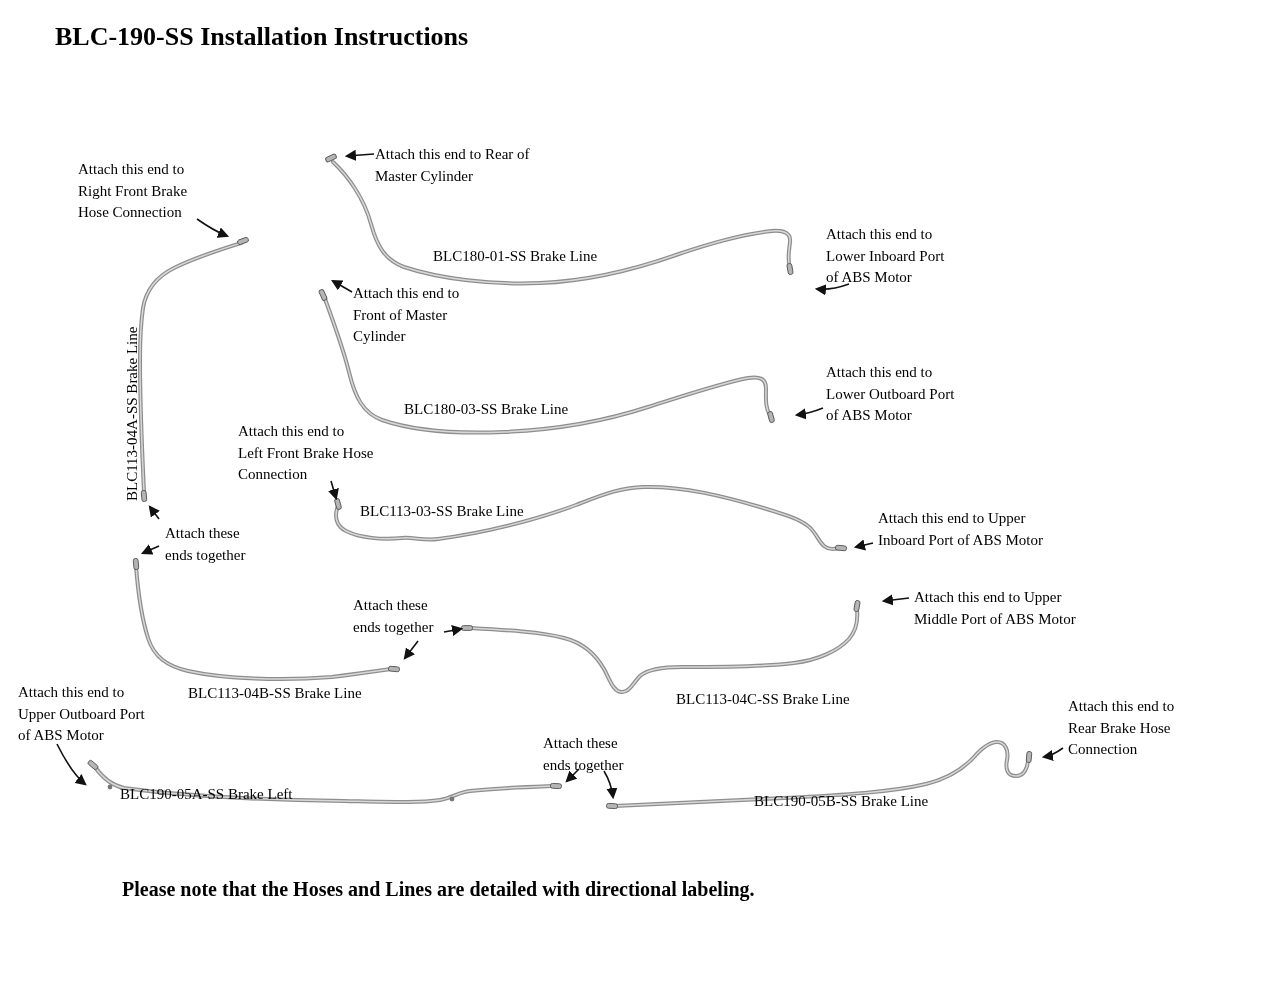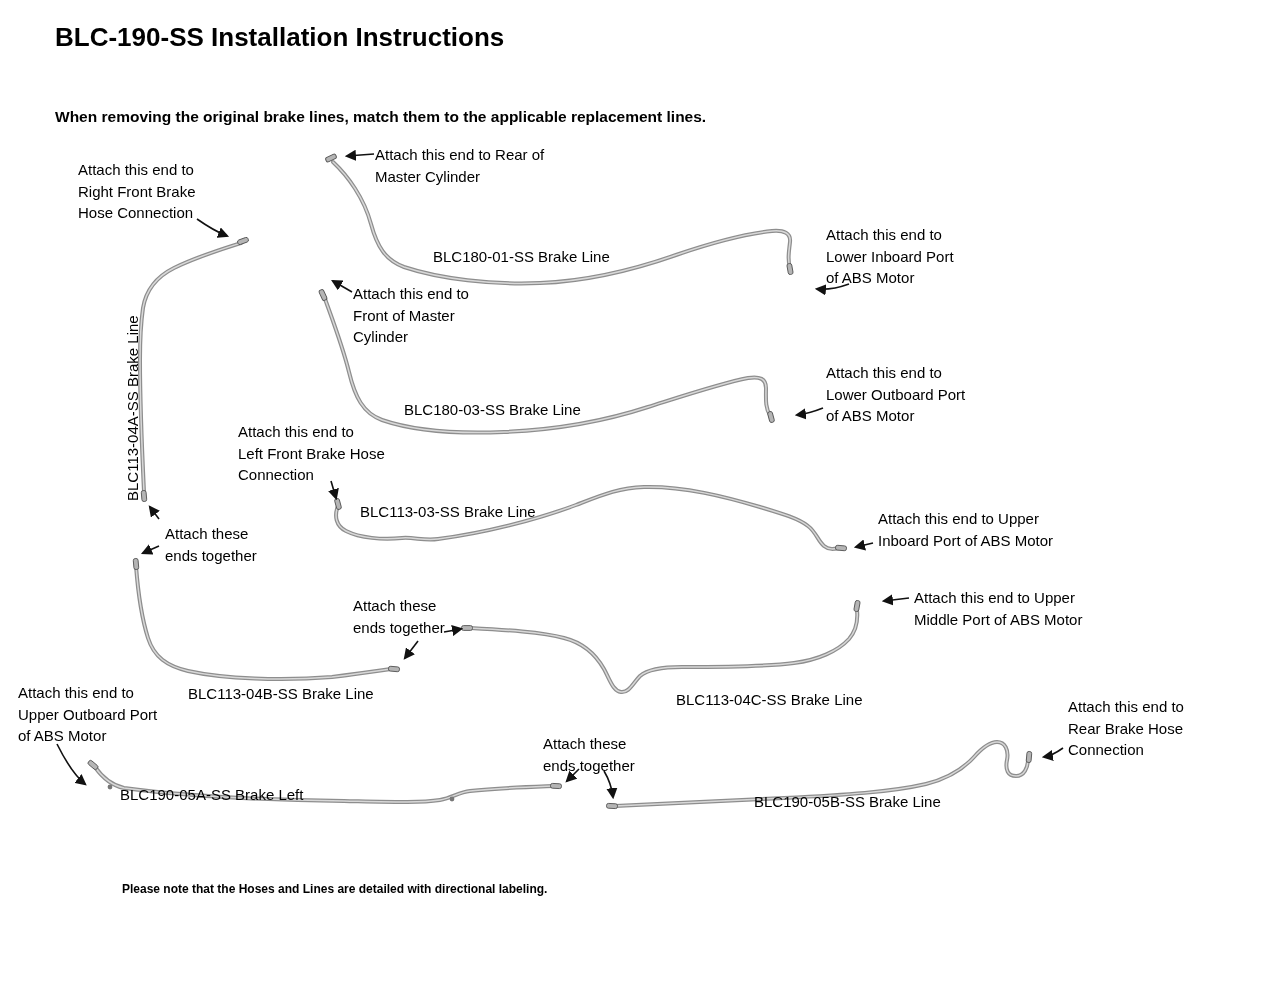--- a/index.html
+++ b/index.html
@@ -1,37 +1,36 @@
 <!DOCTYPE html>
 <html style="--text: #000000; --tube: #8e8e8e; --tubeHighlight: #d8d8d8; --arrow: #111111;"><head>
 <meta charset="utf-8">
 <style>
   html,body{margin:0;padding:0;background:#fff;}
   .page{position:relative;width:1280px;height:931px;background:#fff;overflow:hidden;
-        font-family:Liberation Sans, sans-serif;color:var(--text,#000);}
+        font-family:Liberation Serif, serif;color:var(--text,#000);}
   .diagram{position:absolute;left:0;top:0;}
   .title{position:absolute;left:55px;top:22px;font-size:26px;font-weight:bold;white-space:nowrap;}
   .subtitle{position:absolute;left:55px;top:61px;font-size:15px;font-weight:bold;white-space:nowrap;}
   .intro{position:absolute;left:55px;top:108px;font-size:15.5px;font-weight:bold;white-space:nowrap;}
   .lbl{position:absolute;font-size:15px;line-height:21.5px;white-space:pre-line;}
   .lbl.vertical{transform:rotate(-90deg);transform-origin:0 0;white-space:nowrap;}
-  .footer{position:absolute;left:122px;top:877px;font-size:12px;font-weight:bold;line-height:25px;}
+  .footer{position:absolute;left:122px;top:877px;font-size:20px;font-weight:bold;line-height:25px;}
   .tube-o{fill:none;stroke:var(--tube,#8e8e8e);stroke-width:4;stroke-linecap:round;}
   .tube-i{fill:none;stroke:var(--tubeHighlight,#d8d8d8);stroke-width:1.5;stroke-linecap:round;}
   .arrow{fill:none;stroke:var(--arrow,#111);stroke-width:1.6;}
   .fit rect{fill:#b5b5b5;stroke:#555;stroke-width:0.9;}
   .clip{fill:#777;}
 </style>
 </head>
 <body>
 
 <div class="page">
 
   <div class="title">BLC-190-SS Installation Instructions</div>
-  <div class="intro">When removing the original brake lines, match them to the applicable replacement lines.</div>
 
   <svg class="diagram" width="1280" height="989" viewBox="0 0 1280 989">
     <defs>
       <marker id="ah" viewBox="0 0 10 10" refX="8" refY="5" markerWidth="7" markerHeight="7" orient="auto-start-reverse">
         <path d="M0,0 L10,5 L0,10 z" style="fill:var(--arrow,#111)"></path>
       </marker>
       <path id="p-blc180-01" d="M 333 162 C 348 176, 364 198, 371 224 C 377 246, 385 260, 404 267 C 440 279, 492 285, 540 283 C 592 281, 636 269, 676 255 C 708 244, 744 234, 772 231 C 784 230, 791 233, 790 242 C 789 252, 787 260, 790 267"></path>
       <path id="p-blc180-02" d="M 324 296 C 331 316, 342 344, 349 372 C 355 397, 363 413, 382 420 C 414 431, 458 434, 504 432 C 552 430, 602 422, 648 407 C 686 395, 722 383, 748 378 C 760 376, 766 379, 766 388 C 766 398, 765 408, 770 415"></path>
       <path id="p-blc113-04a" d="M 241 243 C 222 249, 196 257, 174 268 C 156 277, 146 290, 143 308 C 141 322, 140 338, 140 360 C 140 400, 142 450, 144 492"></path>
       <path id="p-blc113-04b" d="M 136 566 C 138 592, 141 616, 148 638 C 154 657, 167 666, 188 671 C 224 679, 282 681, 332 677 C 356 674, 377 671, 391 669"></path>

